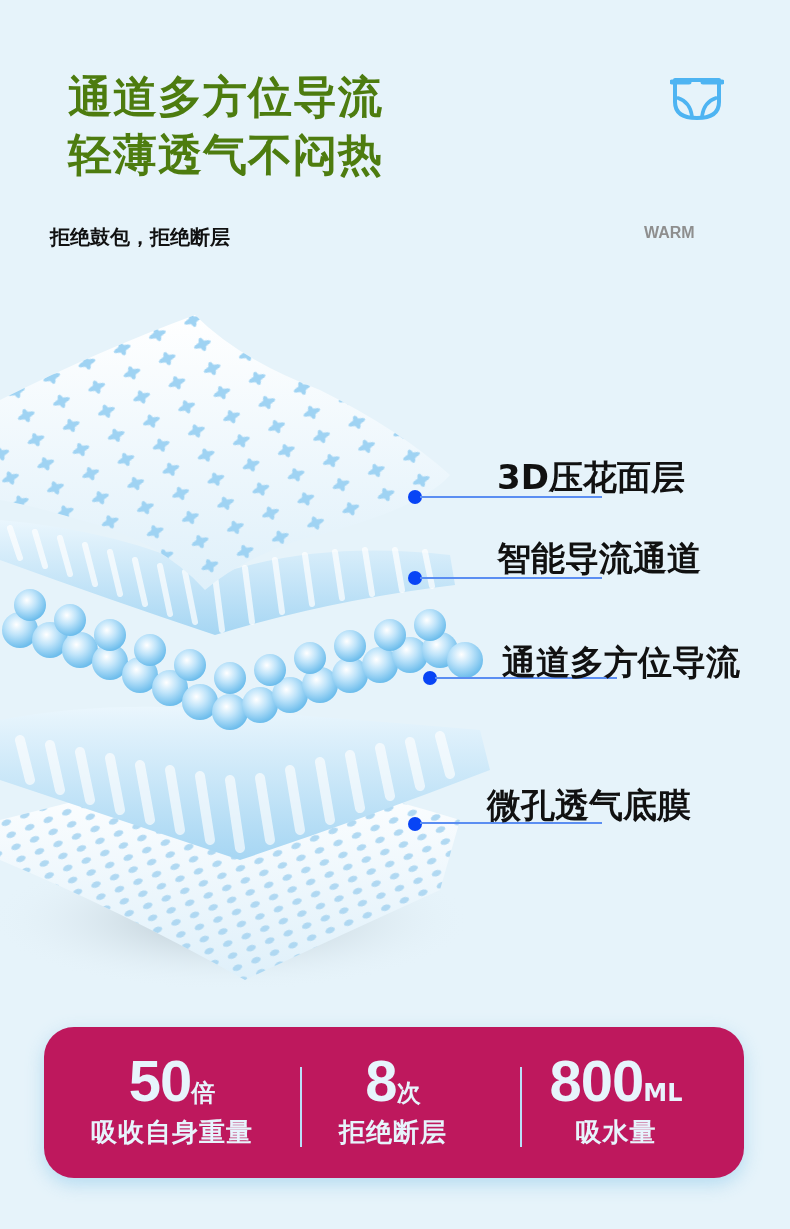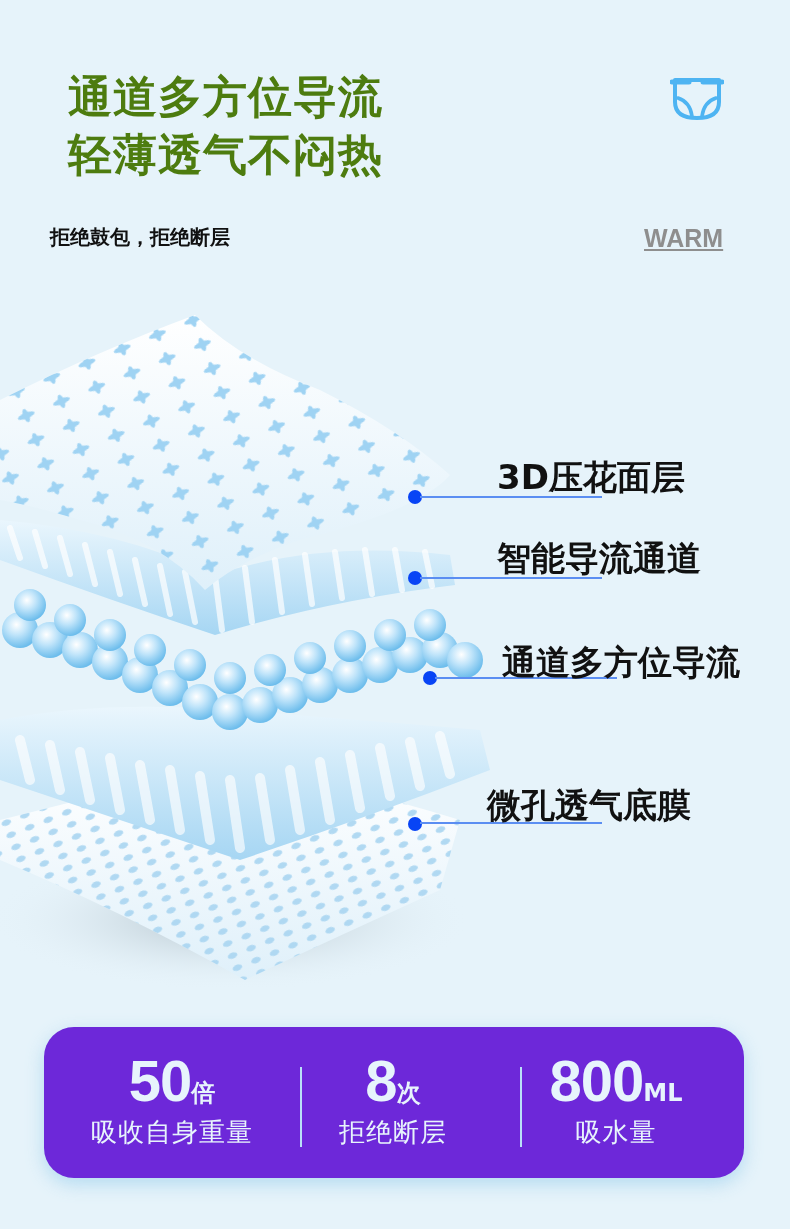--- a/index.html
+++ b/index.html
@@ -14,49 +14,48 @@
     color: #4d7c0f; font-weight: bold; font-size: 44px; line-height: 58px;
     letter-spacing: 1px;
   }
   .diaper-icon { position: absolute; left: 670px; top: 72px; width: 54px; height: 50px; }
   .subline {
     position: absolute; left: 50px; top: 224px;
     font-size: 20px; font-weight: bold; color: #111;
   }
   .warm {
     position: absolute; left: 644px; top: 224px;
-    font-size: 25px; font-weight: bold; color: #8e8e8e;
+    font-size: 16px; font-weight: bold; color: #8e8e8e;
     font-family: "Liberation Sans", sans-serif;
-    text-decoration: underline;
   }
   .illus { position: absolute; left: 0; top: 300px; width: 520px; height: 720px; }
   .callout { position: absolute; }
   .callout .dot {
     position: absolute; width: 14px; height: 14px; border-radius: 50%;
     background: #0844f5;
   }
   .callout .line {
     position: absolute; height: 2px; background: #5b8ef2;
   }
   .callout .lbl {
     position: absolute; font-size: 34px; color: #111; white-space: nowrap;
     font-weight: bold;
   }
   .stats {
     position: absolute; left: 44px; top: 1027px; width: 700px; height: 151px;
-    border-radius: 30px; background: #6d28d9;
+    border-radius: 30px; background: #be185d;
     box-shadow: 0 6px 18px rgba(120,190,230,0.45);
   }
   .stat {
     position: absolute; top: 0; height: 151px; text-align: center; color: #e7f4fc;
   }
   .stat .num { position: absolute; left: 0; right: 0; top: 24px; line-height: 60px; font-weight: bold; }
   .stat .num .big { font-size: 58px; font-family: "Liberation Sans", sans-serif; letter-spacing: -1px; }
   .stat .num .unit { font-size: 24px; font-weight: bold; }
-  .stat .desc { position: absolute; left: 0; right: 0; top: 88px; font-size: 26px; font-weight: normal; letter-spacing: 1px; }
+  .stat .desc { position: absolute; left: 0; right: 0; top: 88px; font-size: 26px; font-weight: bold; letter-spacing: 1px; }
   .divider { position: absolute; top: 40px; width: 2px; height: 80px; background: #b9e0f8; }
 </style>
 </head>
 <body>
 
 <div class="headline">
   <div>通道多方位导流</div>
   <div>轻薄透气不闷热</div>
 </div>
 

